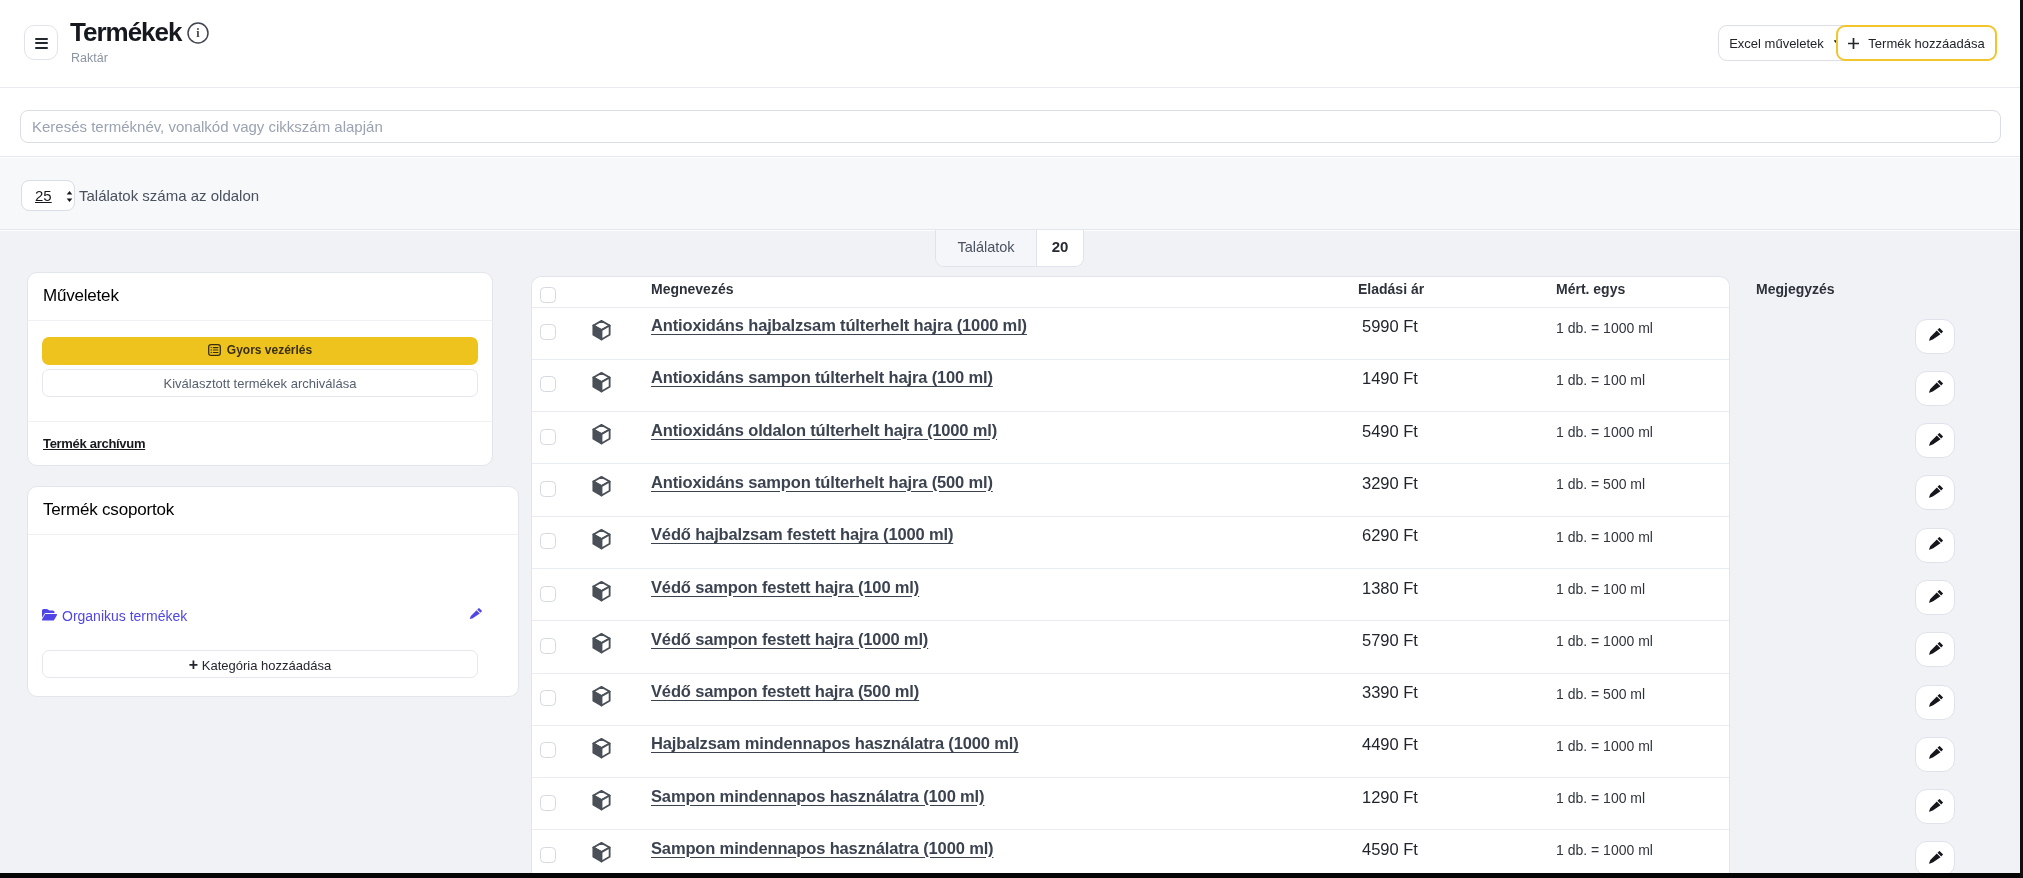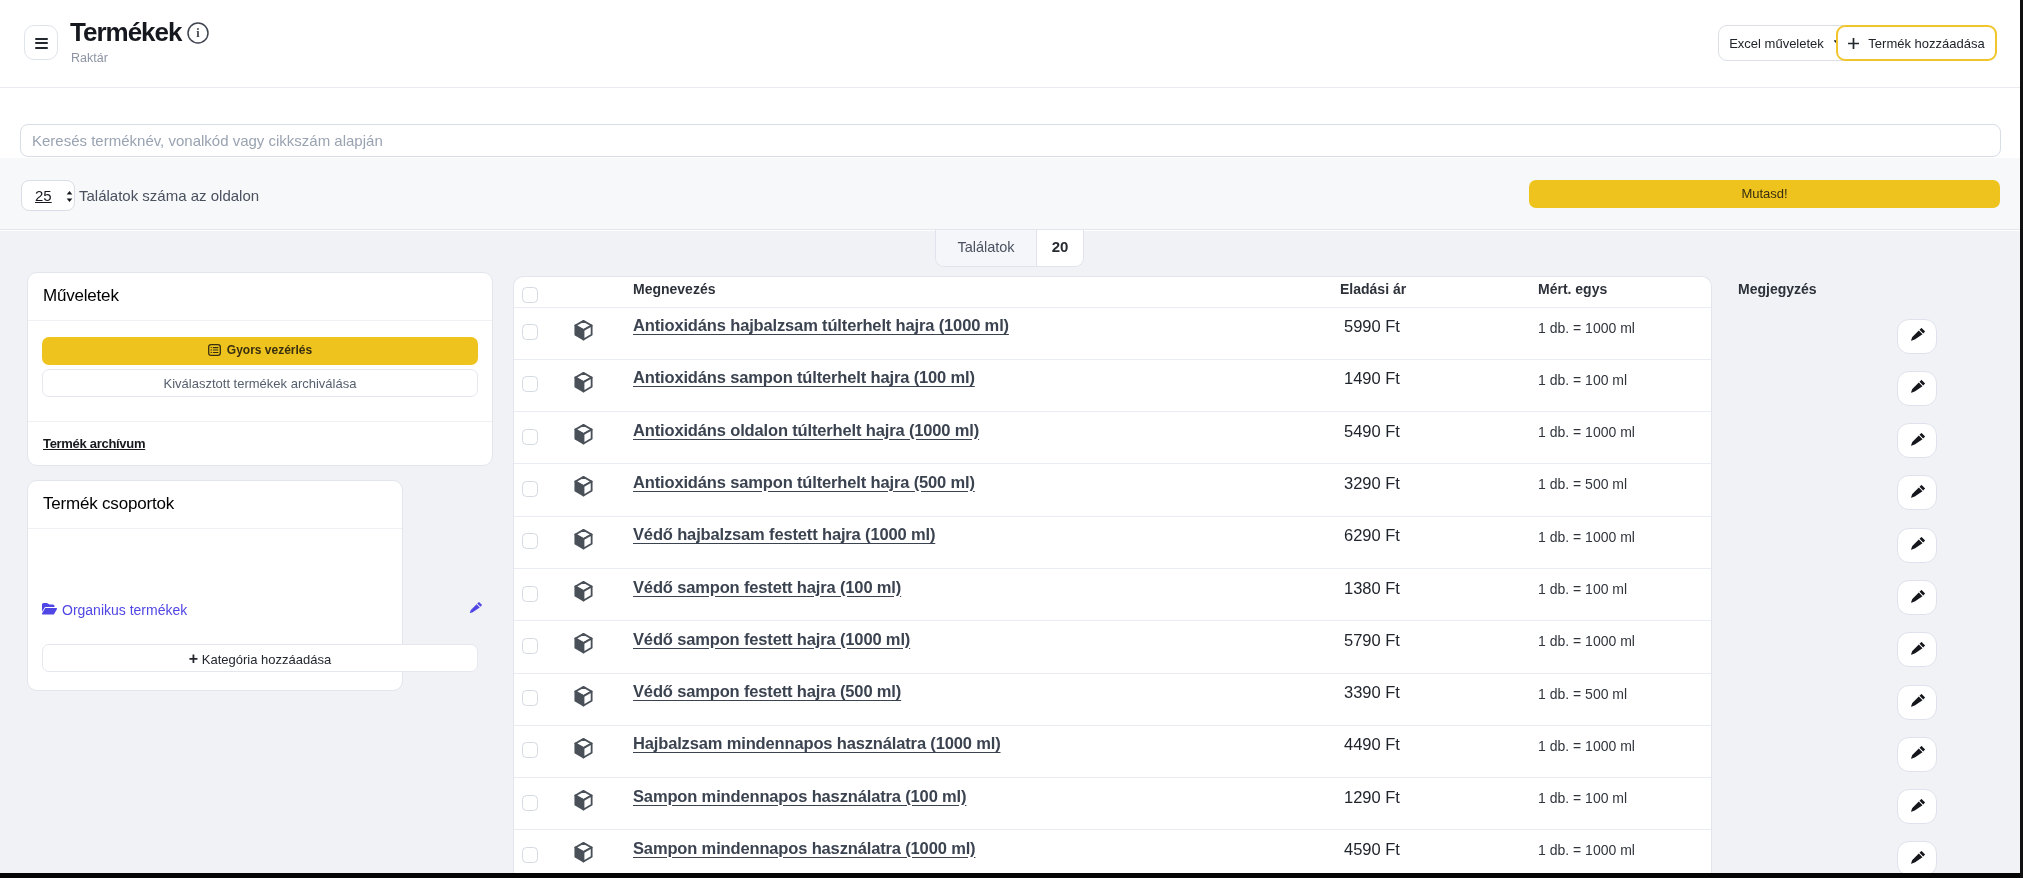--- a/index.html
+++ b/index.html
@@ -11,53 +11,53 @@
 #hamb { position:absolute; left:24px; top:25px; width:34px; height:35px; border:1px solid #dfe3ea; border-radius:10px; background:#fff; }
 #hamb .b { position:absolute; left:10px; width:13px; height:2px; background:#23272e; border-radius:1px; }
 #title { position:absolute; left:70px; top:17px; font-size:26px; font-weight:700; color:#15181e; letter-spacing:-1px; }
 #raktar { position:absolute; left:71px; top:51px; font-size:12.5px; color:#8c94a3; }
 #infoi { position:absolute; left:187px; top:22px; }
 .btn-top { position:absolute; top:25px; height:36px; background:#fff; border-radius:9px; font-size:13px; display:flex; align-items:center; justify-content:center; color:#20242b; }
 #btn-excel { left:1689px; width:137px; border:1px solid #dcdfe7; gap:10px;margin-left:29px; }
 #btn-add { left:1836px; width:161px; border:2px solid #f0c62c; gap:9px; font-weight:400; }
 
 
-#search-band { position:absolute; left:0; top:103px; width:2020px; height:68px; background:#fff; border-bottom:1px solid #e6e9ef; }
+#search-band { position:absolute; left:0; top:89px; width:2020px; height:68px; background:#fff; border-bottom:1px solid #e6e9ef; }
 #search { position:absolute; left:20px; top:21px; width:1981px; height:33px; border:1px solid #d9dde6; border-radius:8px; background:#fff; color:#9aa3b2; font-size:15px; line-height:31px; padding-left:11px; }
 
 
 #pp-band { position:absolute; left:0; top:158px; width:2020px; height:72px; background:#f7f8fa; border-bottom:1px solid #e3e6ed; }
 #sel25 { position:absolute; left:21px; top:22px; width:54px; height:31px; border:1px solid #d9dde6; border-radius:8px; background:#fff; }
 #sel25 span { position:absolute; left:13px; top:6px; font-size:15px; color:#16181d;text-decoration:underline; }
 #pp-label { position:absolute; left:79px; top:29px; font-size:15px; color:#49505e; }
 #btn-mutasd { position:absolute; left:1529px; top:22px; width:471px; height:28px; background:#eec31e; border-radius:7px; text-align:center; font-size:13px; line-height:28px; color:#372e11; font-weight:400; }
 
 
 #content { position:absolute; left:0; top:231px; width:2020px; height:643px; background:#f1f2f6; }
 
 
 #tab { position:absolute; left:935px; top:-1px; width:149px; height:37px; display:flex; border:1px solid #e0e3eb; border-top:none; border-radius:0 0 9px 9px; overflow:hidden; }
 #tab .t1 { width:101px; background:#f5f6f9; border-right:1px solid #e0e3eb; text-align:center; line-height:34px; font-size:14.5px; color:#4a5160; }
 #tab .t2 { flex:1; background:#fff; text-align:center; line-height:34px; font-size:15px; font-weight:700; color:#262b33; }
 
 .card { position:absolute; background:#fff; border:1px solid #e2e5ec; border-radius:10px; }
 #card1 { left:27px; top:41px; width:466px; height:194px; }
-#card2 { left:27px; top:249px; width:376px; height:211px; }
+#card2 { left:27px; top:255px; width:492px; height:211px; }
 .card-title { position:absolute; left:15px; font-size:17px; letter-spacing:-0.2px; color:#000000; }
 .sep { position:absolute; left:0; width:100%; height:0; border-top:1px solid #eef0f4; }
 .btn-block { position:absolute; left:14px; width:436px; height:28px; border-radius:7px; text-align:center; font-size:13px; line-height:27px; }
 #btn-gyors { top:64px; background:#eec31e; color:#392f10; font-weight:700; font-size:12px; }
 #btn-kivalaszt { top:96px; background:#fff; border:1px solid #e4e7ee; color:#555f6e; }
 #termek-arch { position:absolute; left:15px; top:163px; font-size:13px; letter-spacing:-0.3px; font-weight:700; color:#16181d; text-decoration:underline; }
 #org-row { position:absolute; left:14px; top:120px; height:18px; }
 #org-row span { position:absolute; left:20px; top:0.5px; font-size:14px; color:#5046e4; white-space:nowrap; }
 #btn-kat { top:163px; background:#fff; border:1px solid #e4e7ee; color:#22262e; height:28px; }
 
 
-#tcard { left:513px; top:45px; width:1199px; height:600px; border-radius:10px 10px 0 0; border-bottom:none; }
+#tcard { left:531px; top:45px; width:1199px; height:600px; border-radius:10px 10px 0 0; border-bottom:none; }
 .cb { position:absolute; width:16px; height:16px; border:1.5px solid #d4d9e2; border-radius:4.5px; background:#fff; }
 .th { position:absolute; font-size:14px; font-weight:700; color:#2c313a; }
 .row-border { position:absolute; left:0; width:100%; border-top:1px solid #e9ecf2; }
 .pname { position:absolute; left:119px; font-size:16.5px; letter-spacing:-0.15px; font-weight:700; color:#3b4350; text-decoration:underline; text-underline-offset:3px; white-space:nowrap; }
 .price { position:absolute; left:830px; font-size:16.5px; color:#20252d; }
 .unit { position:absolute; left:1024px; font-size:14px; color:#30353d; }
 .pedit { position:absolute; left:1383px; width:40px; height:35px; border:1px solid #dfe2ec; border-radius:12px; background:#fff; display:flex; align-items:center; justify-content:center; }
 
 
 #blackbottom { position:absolute; left:0; top:873px; width:2023px; height:5px; background:#050505; }
@@ -98,21 +98,20 @@
 
 <div id="pp-band">
   <div id="sel25">
       <span>25</span>
     <svg style="position:absolute;left:44px;top:9px" width="7" height="13" viewBox="0 0 7 13">
         <path d="M0.7 4.6 L3.5 1 L6.3 4.6 Z" fill="#16181d"></path>
         <path d="M0.7 8.4 L3.5 12 L6.3 8.4 Z" fill="#16181d"></path>
       </svg>
   </div>
   <div id="pp-label">Találatok száma az oldalon</div>
-  <div id="btn-mutasd">Mutasd!</div>
 </div>
 
 <div id="content">
   <div id="tab">
       <div class="t1">Találatok</div>
       <div class="t2">20</div>
     </div>
 
   <div class="card" id="card1">
     <div class="card-title" style="top:13px">Műveletek</div>

